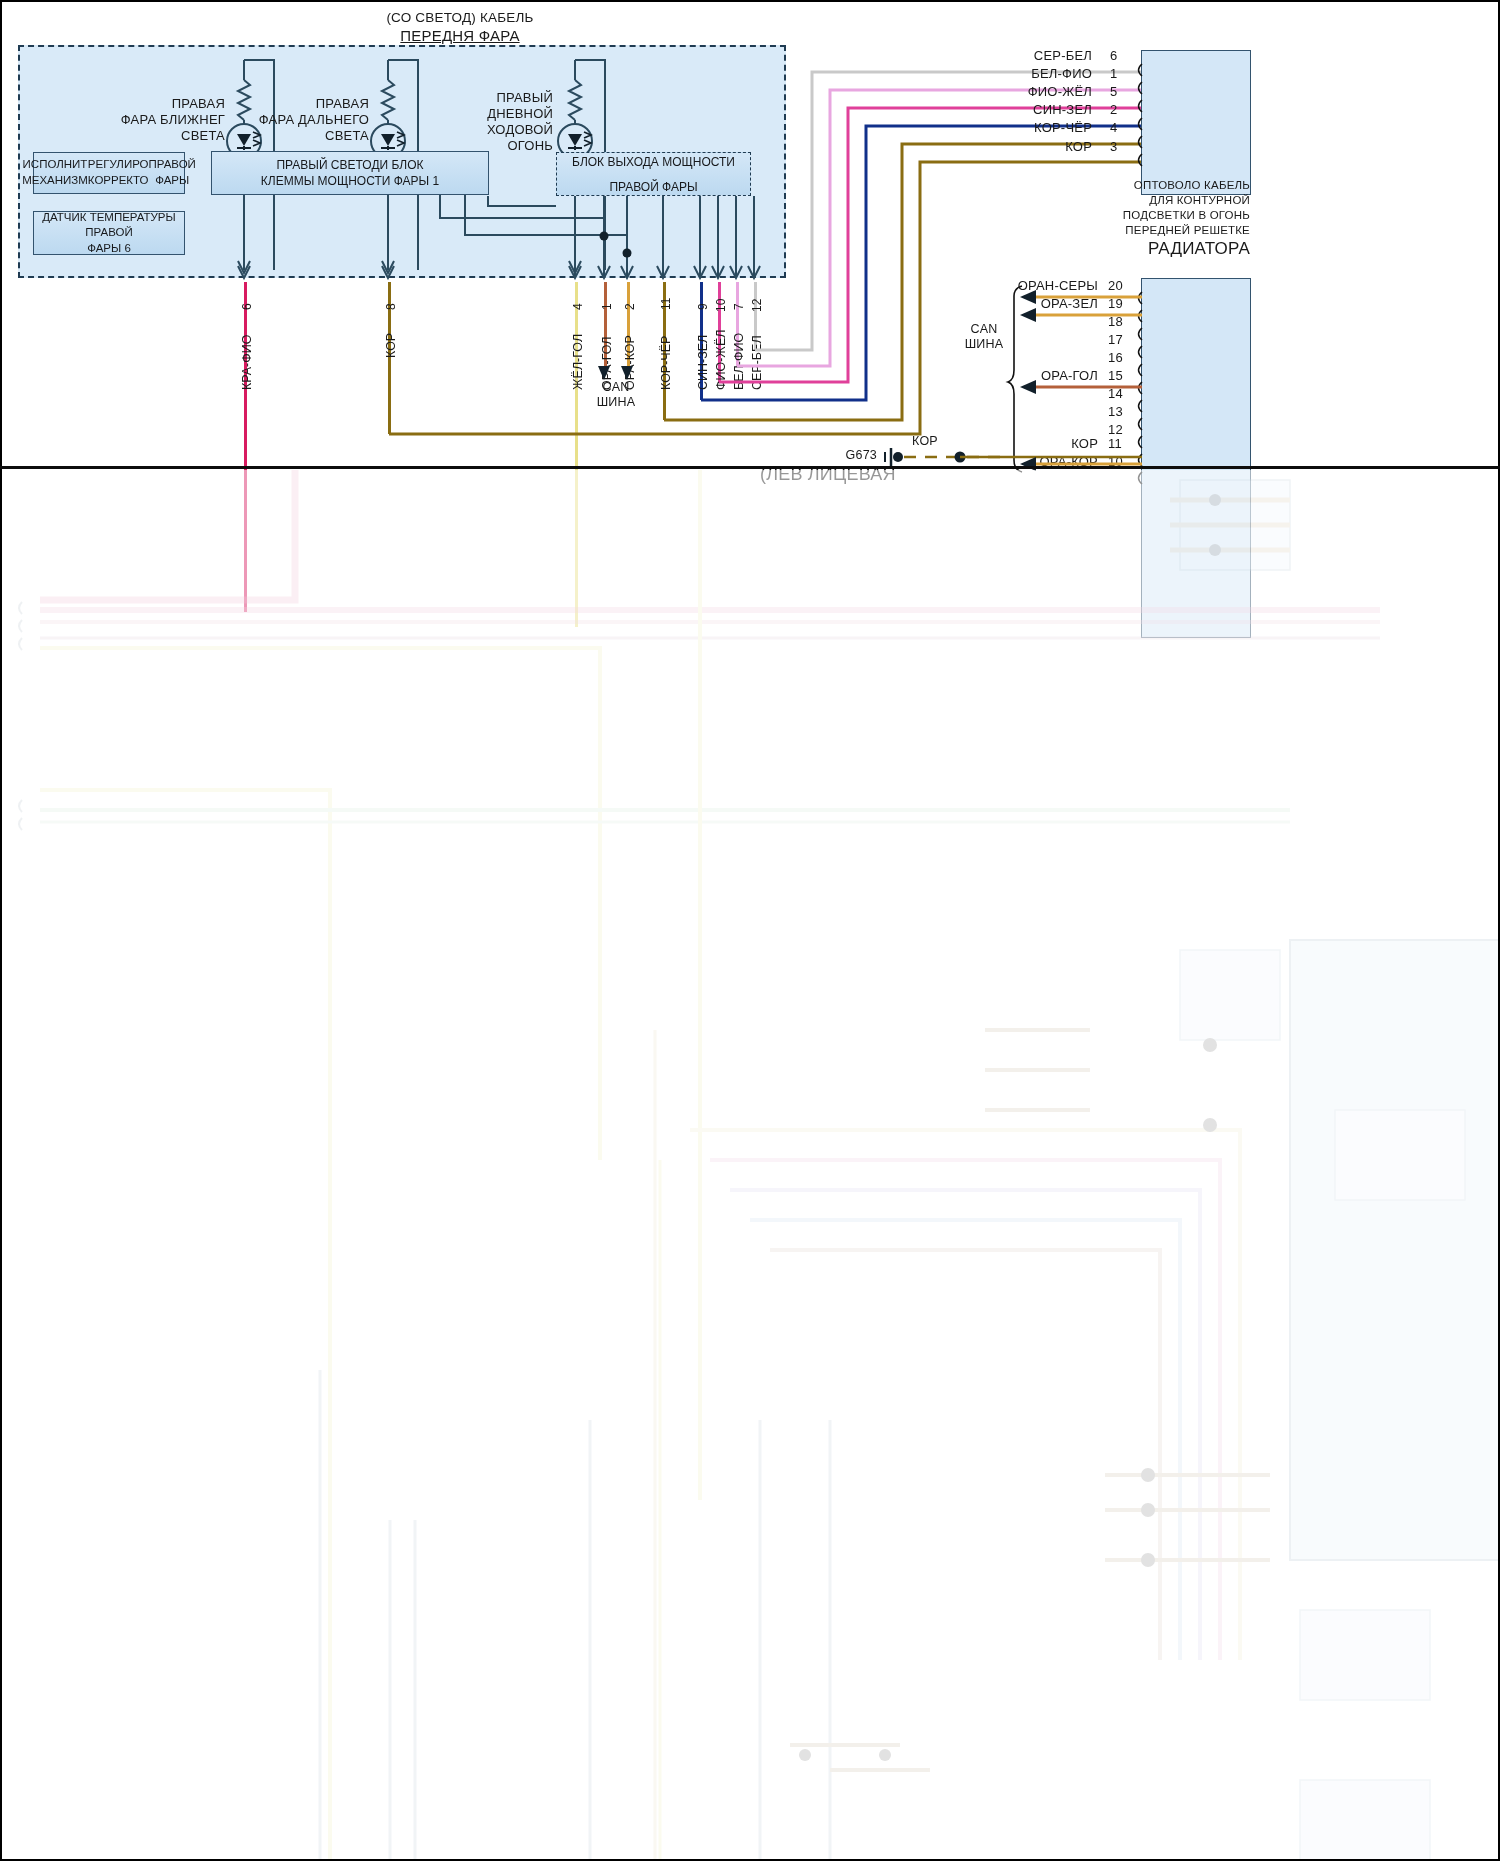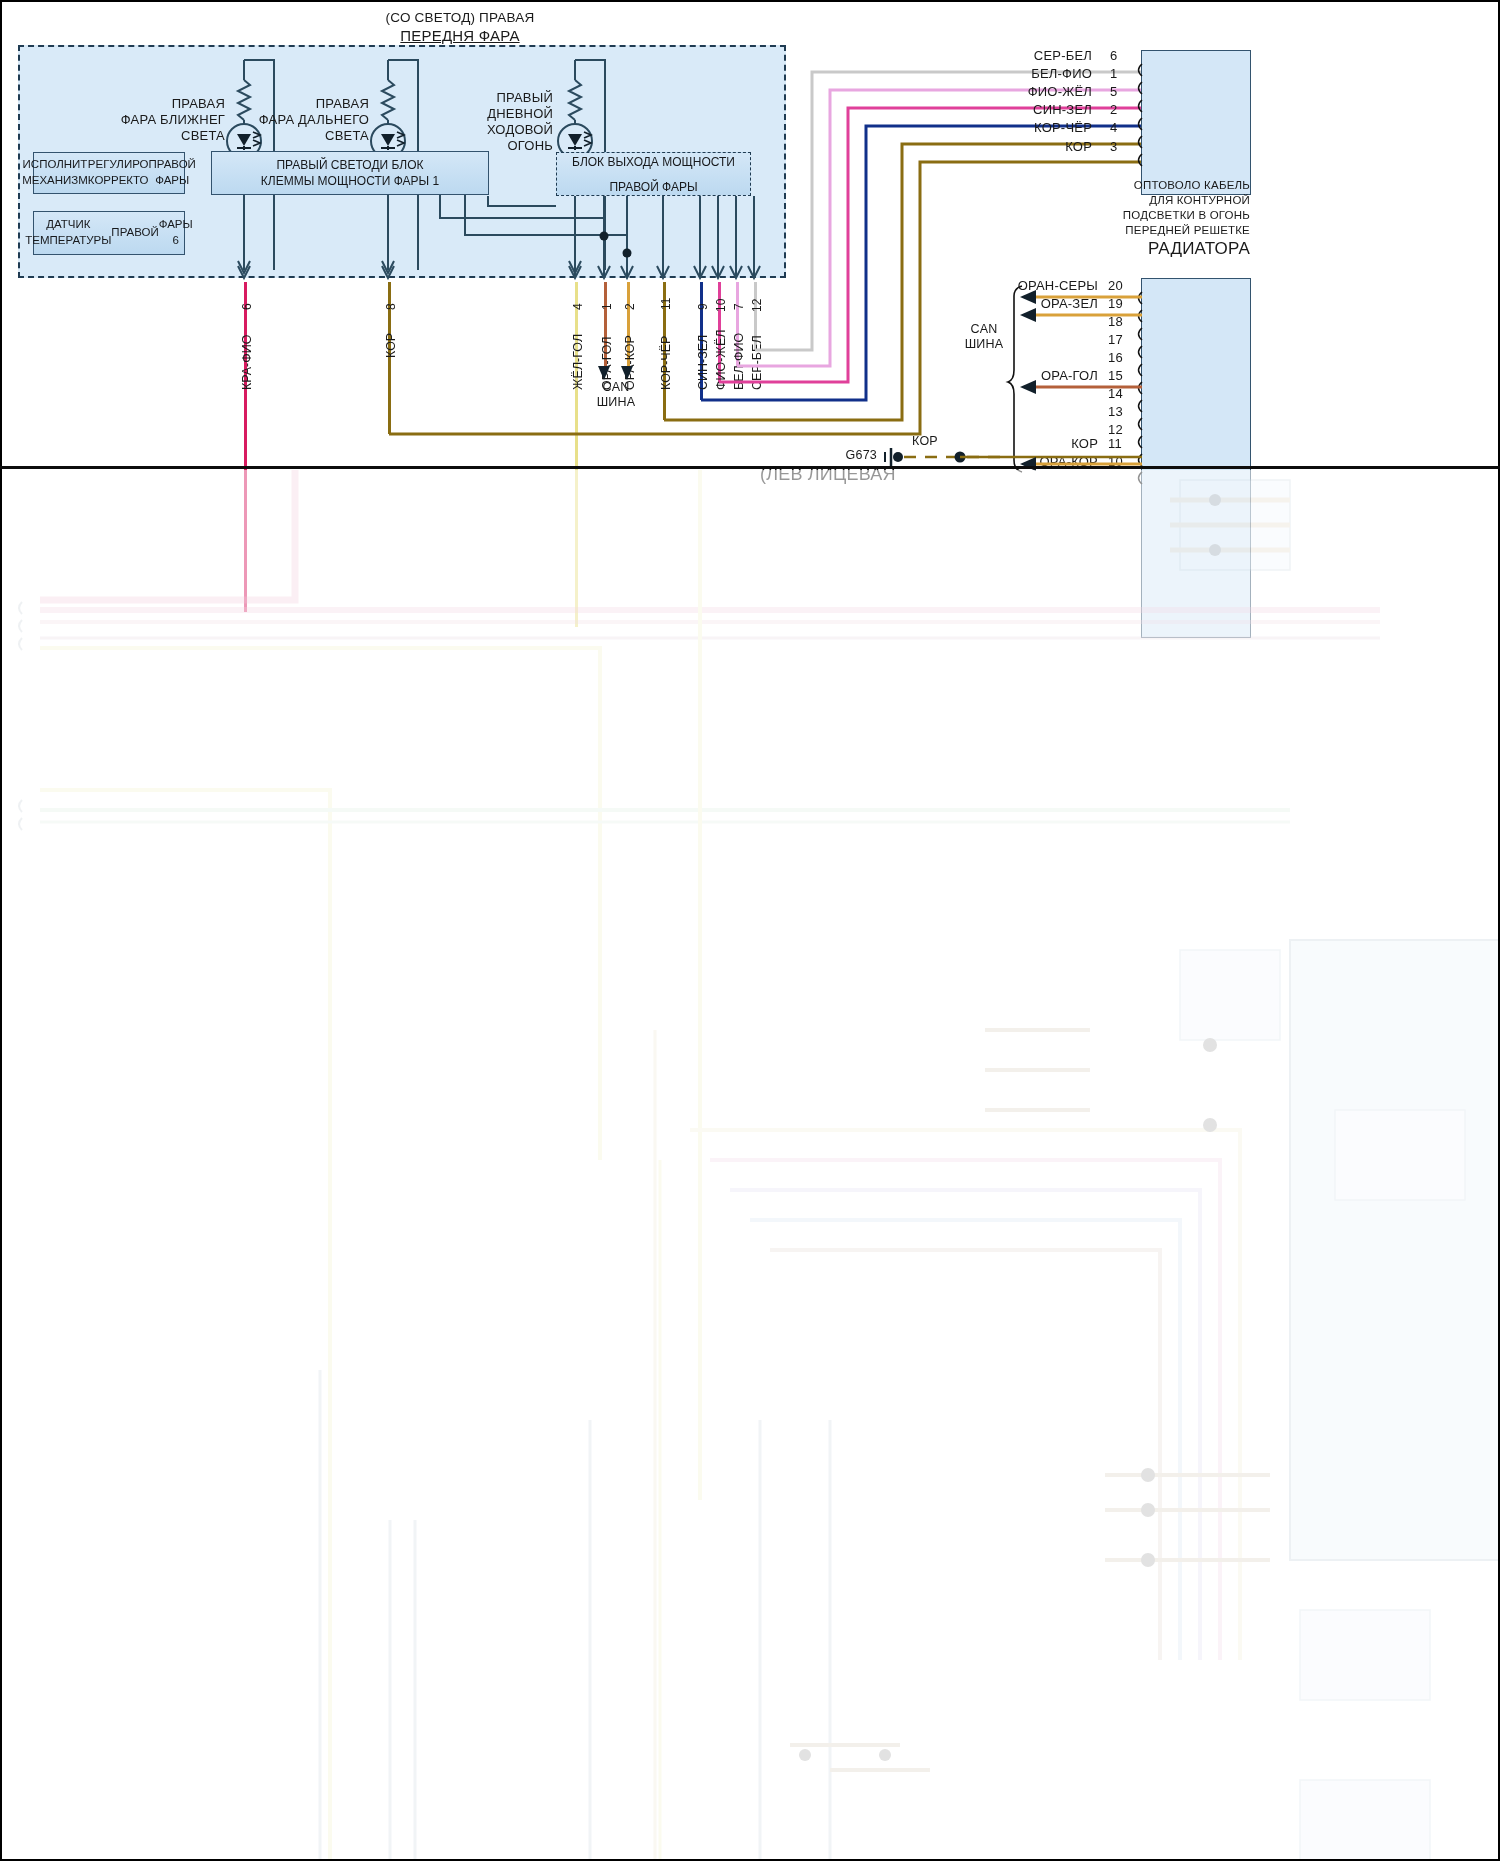--- a/index.html
+++ b/index.html
@@ -65,21 +65,21 @@
   .v { width: 0; border-left-width: 2px; border-left-style: solid; }
   .faded { opacity: 0.30; filter: blur(0.6px); }
   svg { display:block; overflow: visible; }
   .framestroke { position:absolute; border:1px solid #000; }
 </style>
 </head>
 <body>
 
 <div id="page">
 
-  <div class="txt c" style="left:260px; top:10px; width:400px; font-size:13.5px;">(СО СВЕТОД) ПРАВАЯ</div>
+  <div class="txt c" style="left:260px; top:10px; width:400px; font-size:13.5px;">(СО СВЕТОД) КАБЕЛЬ</div>
   <div class="txt c" style="left:260px; top:27px; width:400px; font-size:15px;text-decoration:underline;">ПЕРЕДНЯ ФАРА</div>
 
   <div class="dashbox" style="left:18px; top:45px; width:768px; height:233px;"></div>
 
   <svg class="abs" style="left:222px; top:58px;" width="60" height="220">
     <path d="M22,2 L22,22" stroke="#2b4a5e" stroke-width="2" fill="none"></path>
     <path d="M22,22 l6,5 l-12,6 l12,6 l-12,6 l12,6 l-12,6 l6,5" stroke="#2b4a5e" stroke-width="2" fill="none"></path>
     <path d="M22,62 L22,66" stroke="#2b4a5e" stroke-width="2" fill="none"></path>
     <circle cx="22" cy="83" r="17" stroke="#2b4a5e" stroke-width="2" fill="none"></circle>
     <path d="M15,76 L29,76 L22,88 Z" fill="#12202b"></path>
@@ -125,21 +125,21 @@
   <div class="txt r" style="left:468px; top:106px; width:85px;">ДНЕВНОЙ</div>
   <div class="txt r" style="left:468px; top:122px; width:85px;">ХОДОВОЙ</div>
   <div class="txt r" style="left:468px; top:138px; width:85px;">ОГОНЬ</div>
 
   <div class="box" style="left:33px; top:152px; width:152px; height:42px; flex-direction:row; font-size:11.5px;">
     <span>ИСПОЛНИТ МЕХАНИЗМ</span>
     <span>РЕГУЛИРО КОРРЕКТО</span>
     <span>ПРАВОЙ ФАРЫ</span>
   </div>
 
-  <div class="box" style="left:33px; top:211px; width:152px; height:44px; flex-direction:row; font-size:11.5px;">
+  <div class="box" style="left:33px; top:211px; width:152px; height:44px; flex-direction:column; font-size:11.5px;">
     <span>ДАТЧИК ТЕМПЕРАТУРЫ</span>
     <span>ПРАВОЙ</span>
     <span>ФАРЫ 6</span>
   </div>
 
   <div class="box" style="left:211px; top:151px; width:278px; height:44px; flex-direction:column; font-size:12px;">
     <span>ПРАВЫЙ СВЕТОДИ БЛОК</span>
     <span>КЛЕММЫ МОЩНОСТИ ФАРЫ 1</span>
   </div>
 

